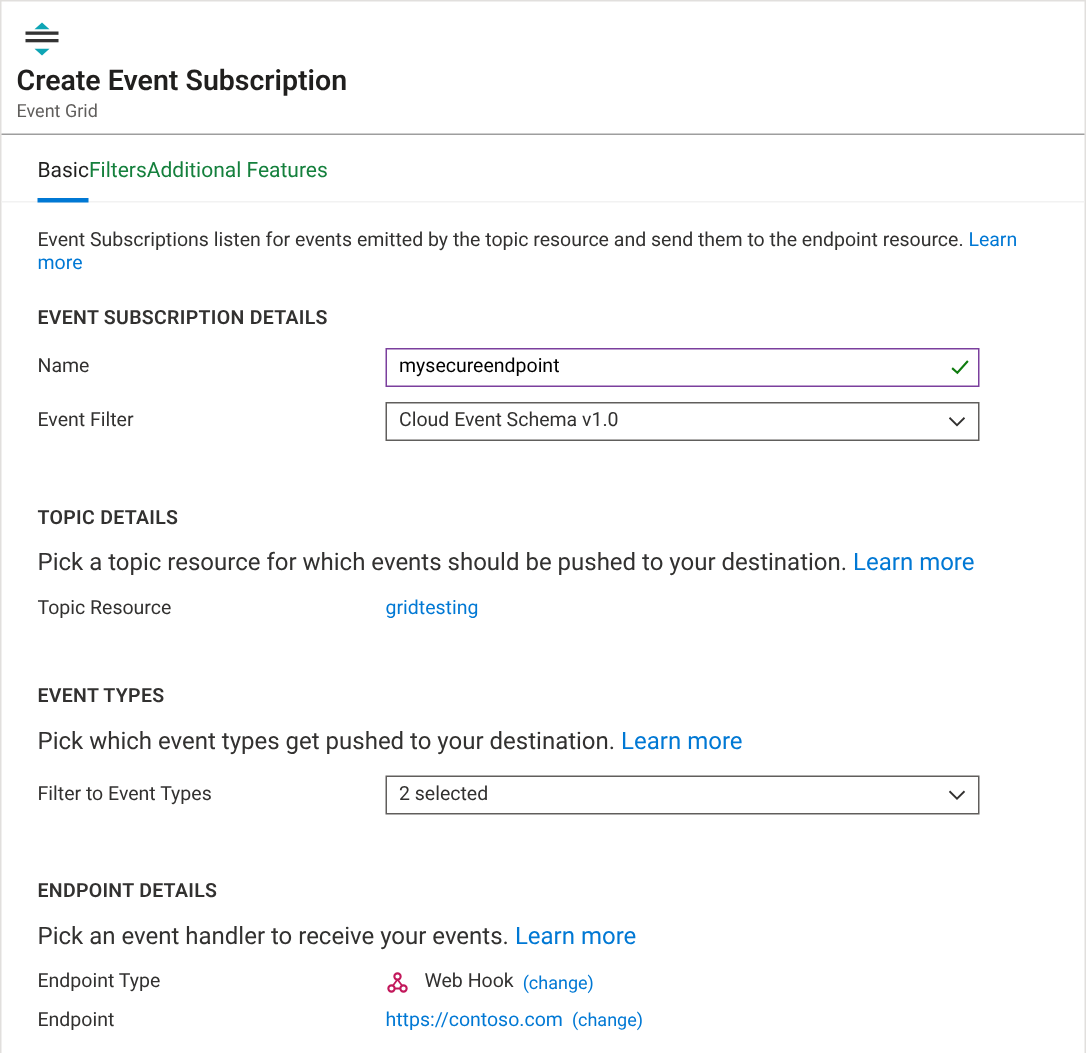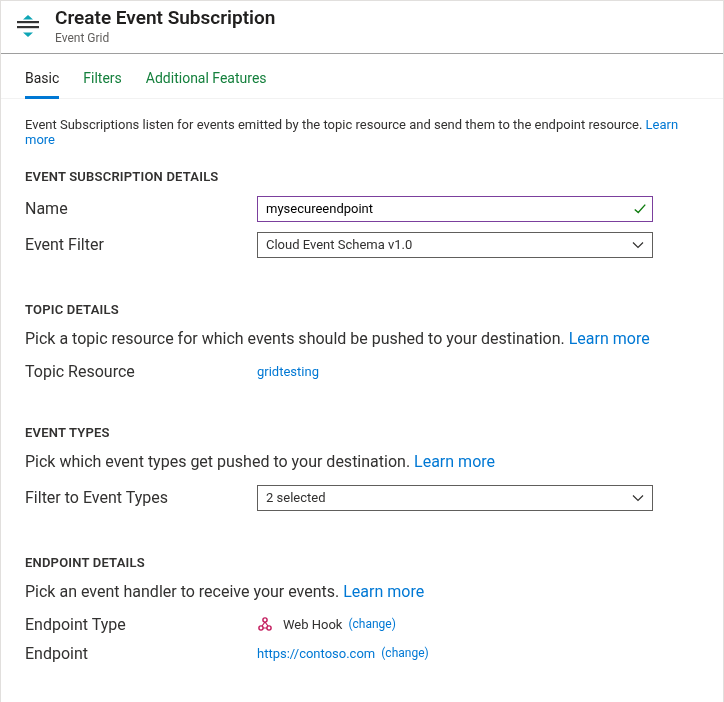--- a/index.html
+++ b/index.html
@@ -9,41 +9,41 @@
     color: #323130;
     background: #ffffff;
     width: 724px;
   }
   .page { border: 1px solid #e1dfdd; width: 724px; min-height: 702px; }
   .header {
     display: flex;
     align-items: flex-start;
     padding: 6px 10px 8px 10px;
     border-bottom: 1px solid #9e9e9e;
+    flex-direction: column;
   }
   .header-icon {
     width: 34px; height: 34px;
     display: flex; align-items: center; justify-content: center;
     margin-right: 10px;
     margin-top: 2px;
   }
   .header-text h1 {
     font-size: 19px;
     font-weight: 600;
     color: #201f1e;
     line-height: 1.2;
   }
   .header-text .subtitle {
     font-size: 12px;
     color: #605e5c;
     margin-top: 1px;
   }
   .tabs {
     display: flex;
-    gap: 24px;
     padding: 0 24px;
     border-bottom: 1px solid #f2f2f2;
     margin-top: 6px;
   }
   .tab {
     padding: 10px 0 10px 0;
     font-size: 14px;
     color: #15803d;
     cursor: pointer;
     border-bottom: 3px solid transparent;
@@ -69,21 +69,21 @@
     color: #323130;
     margin-bottom: 14px;
   }
   .row {
     display: flex;
     align-items: center;
     margin-bottom: 10px;
   }
   .row .label {
     width: 232px;
-    font-size: 16px;
+    font-size: 13px;
     color: #323130;
     flex-shrink: 0;
   }
   .row .value { flex: 1; display: flex; align-items: center; }
   .input-wrap {
     position: relative;
     flex: 1;
     max-width: 396px;
   }
   .text-input {

